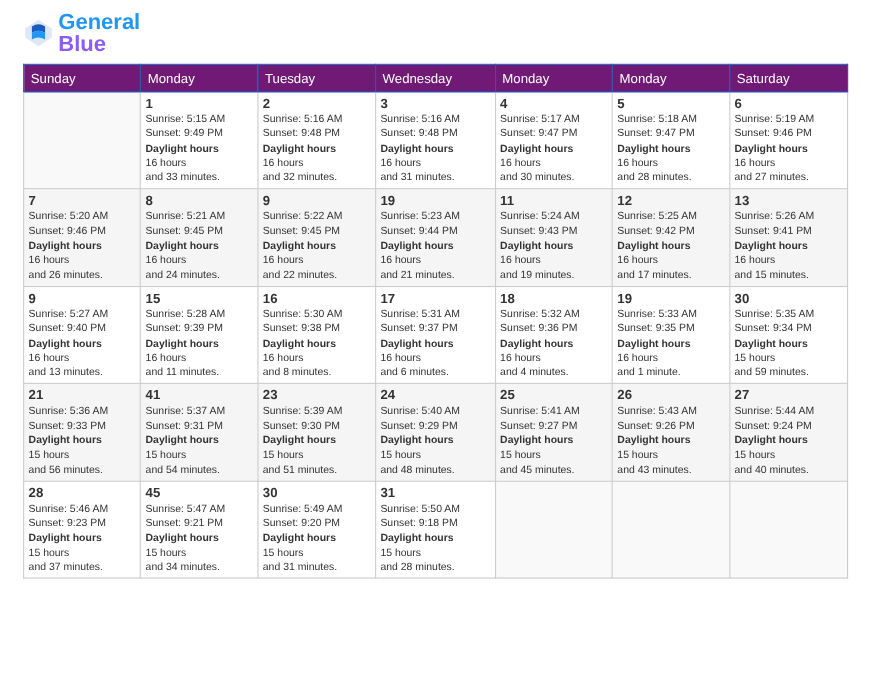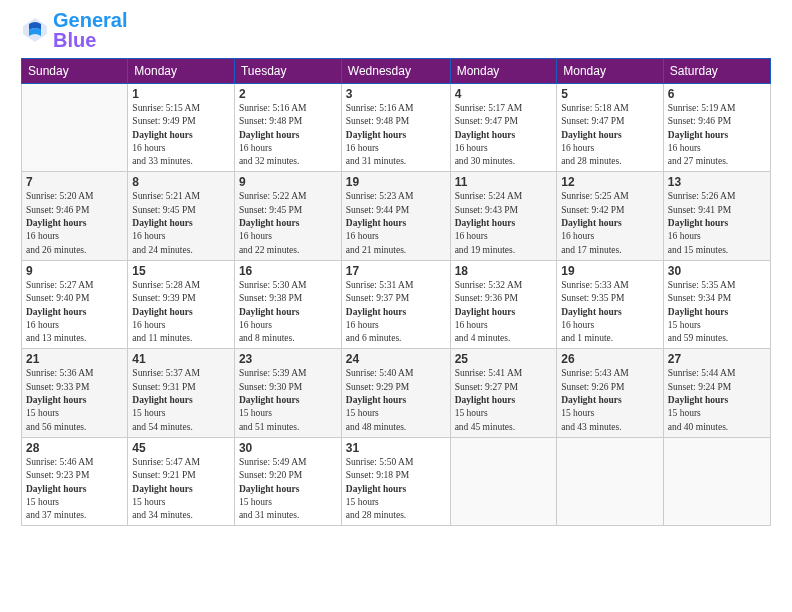--- a/index.html
+++ b/index.html
@@ -81,21 +81,20 @@
       font-size: 12px;
       font-weight: bold;
       color: #333;
       display: block;
       margin-bottom: 1px;
     }
     .day-info {
       font-size: 9.5px;
       color: #333;
       line-height: 1.4;
-      font-family: Liberation Serif, serif;
     }
     .row-alt td {
       background: #f5f5f5;
     }
   </style>
 </head>
 <body>
 
 <div class="page">
   <div class="header">

